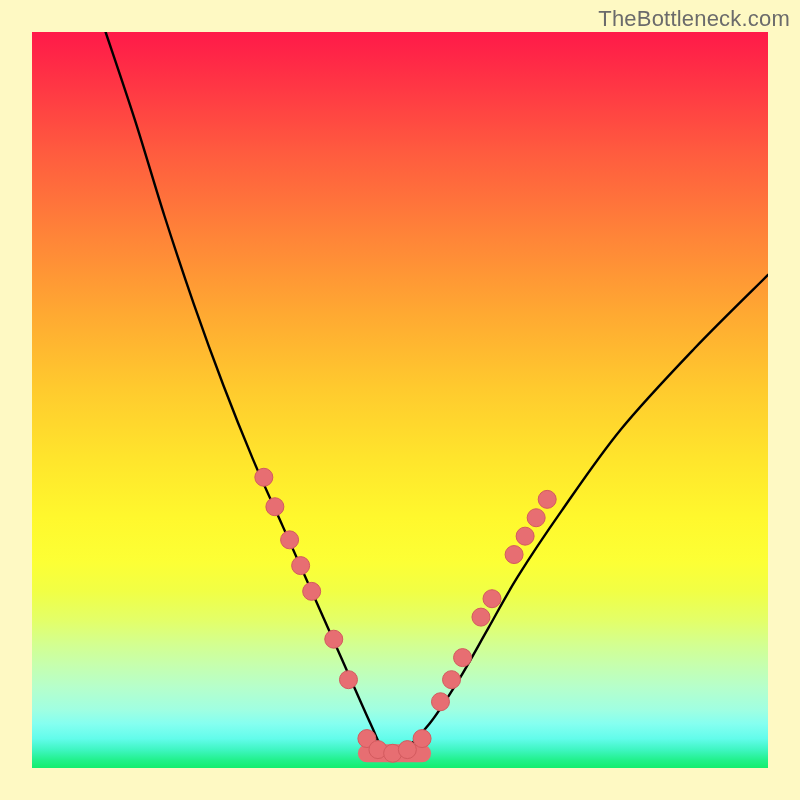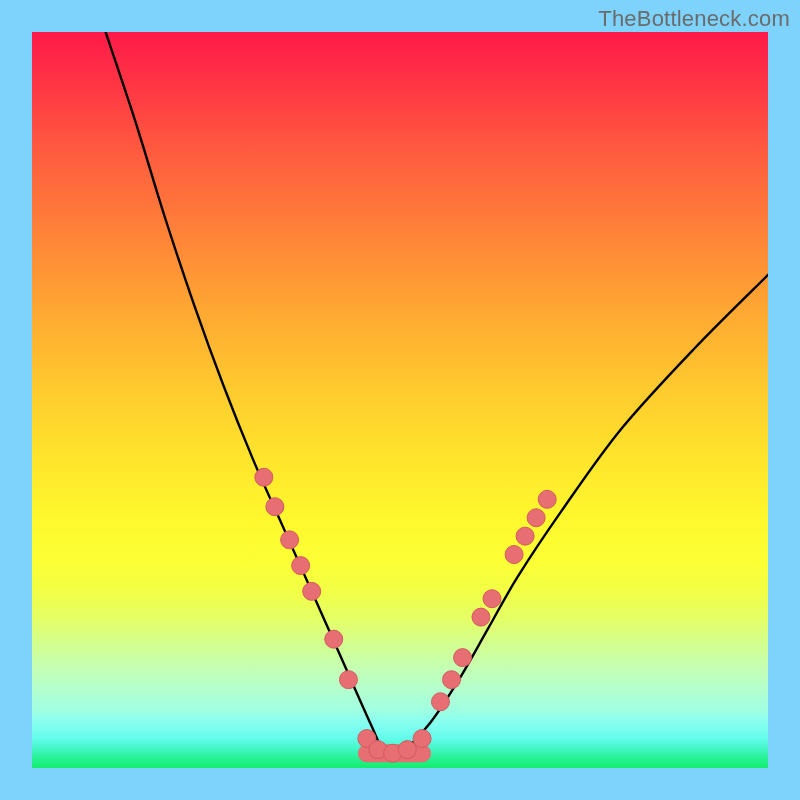--- a/index.html
+++ b/index.html
@@ -10,21 +10,21 @@
     background: #000;
     overflow: hidden;
     font-family: Arial, Helvetica, sans-serif;
   }
   .frame {
     position: absolute;
     top: 0;
     left: 0;
     width: 800px;
     height: 800px;
-    background: #7dd3fc;
+    background: #fef9c3;
   }
   .plot {
     position: absolute;
     top: 32px;
     left: 32px;
     width: 736px;
     height: 736px;
     overflow: hidden;
   }
   .gradient {

